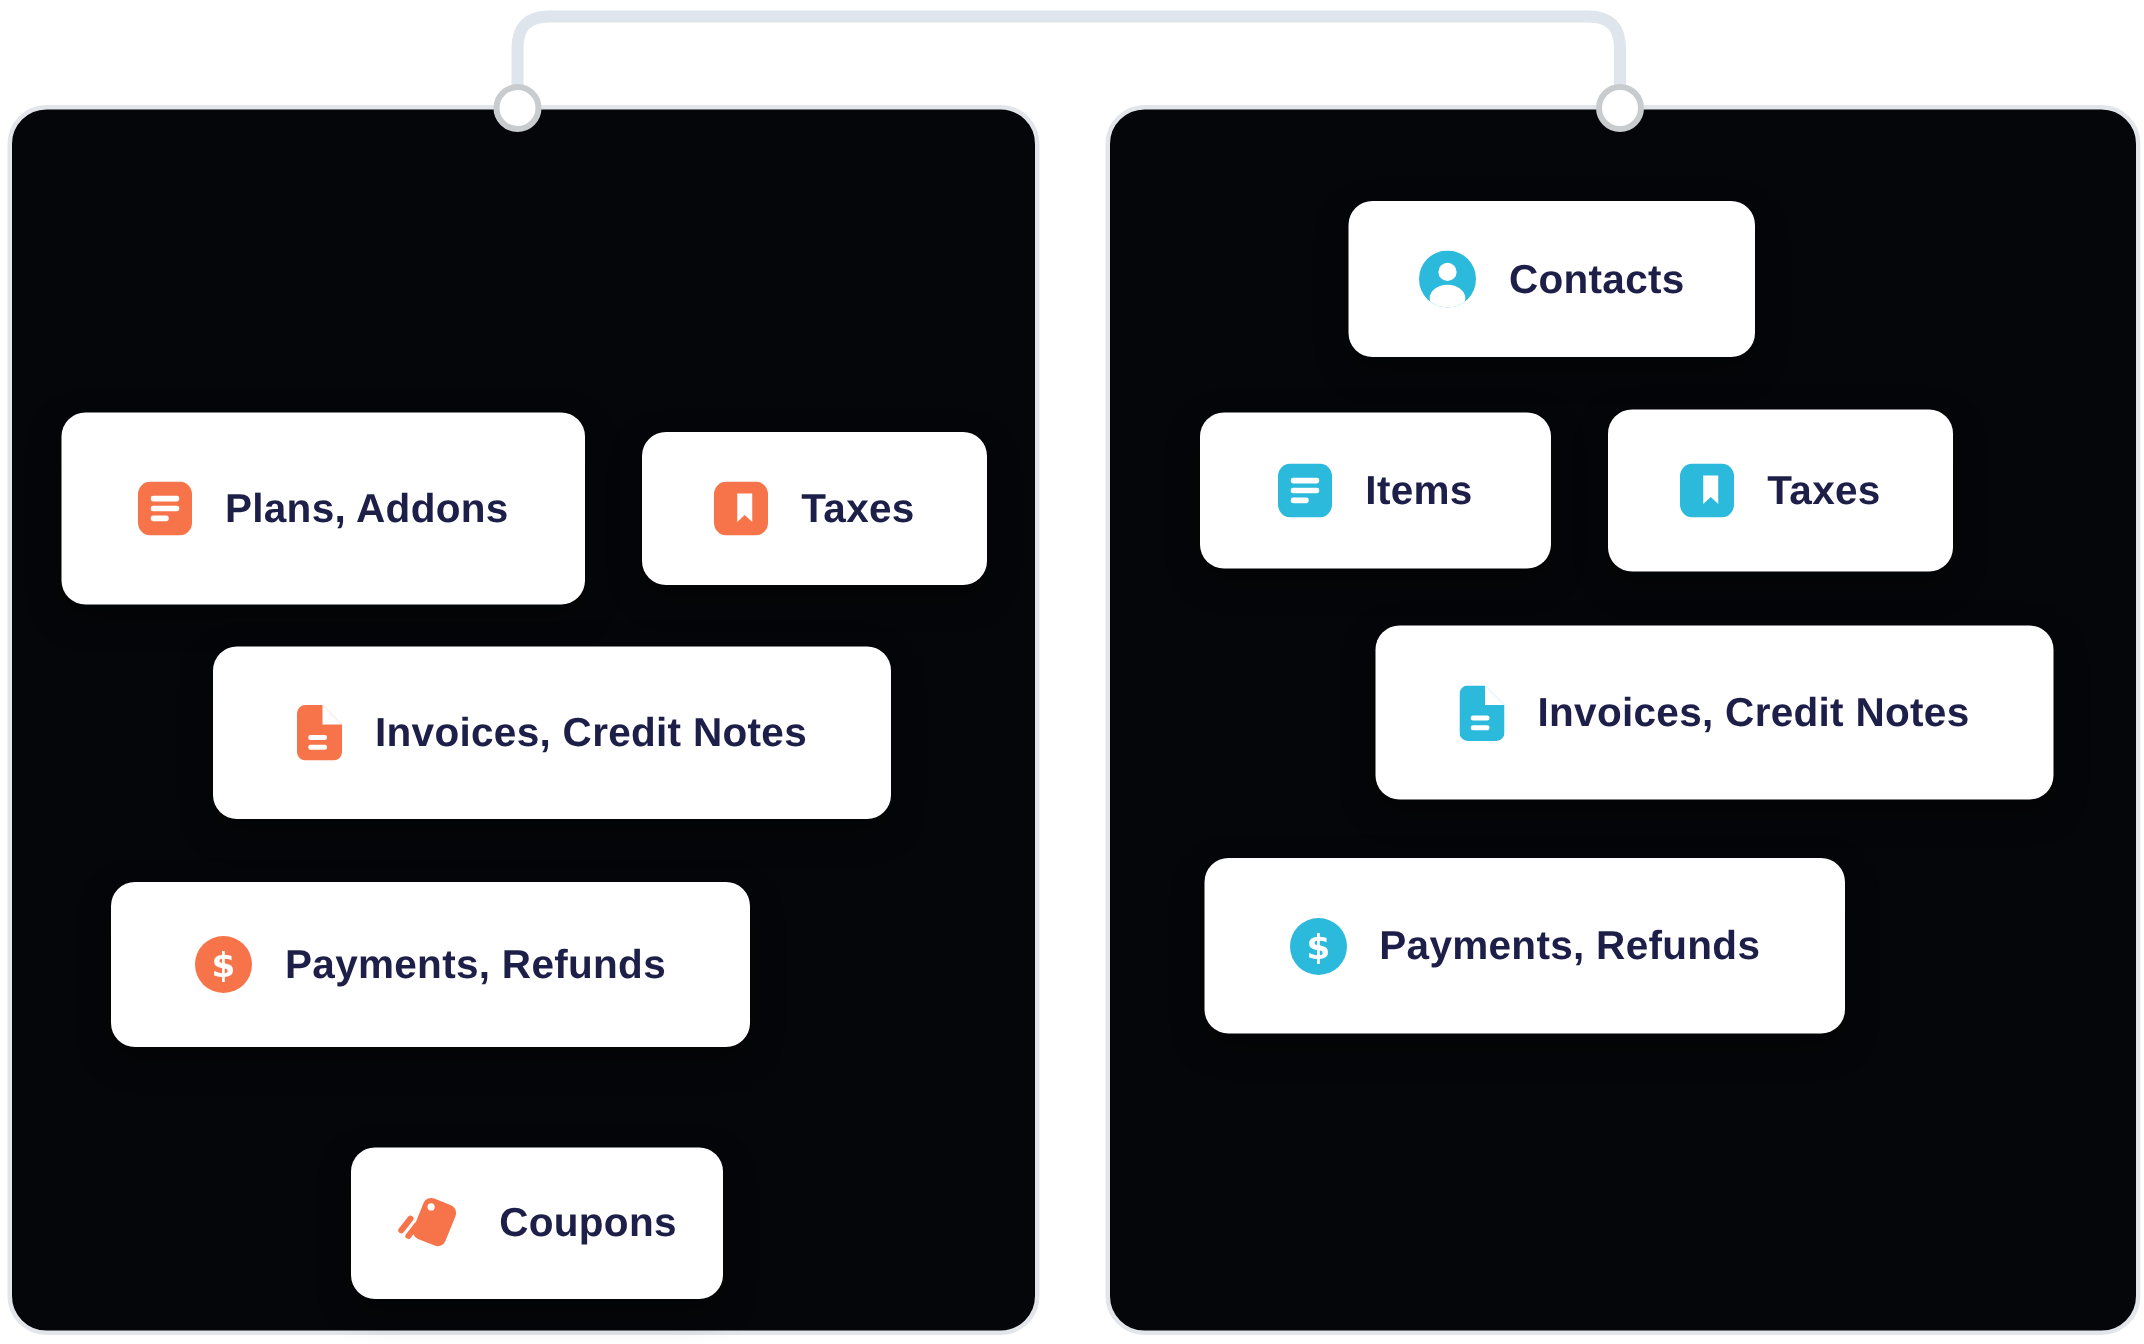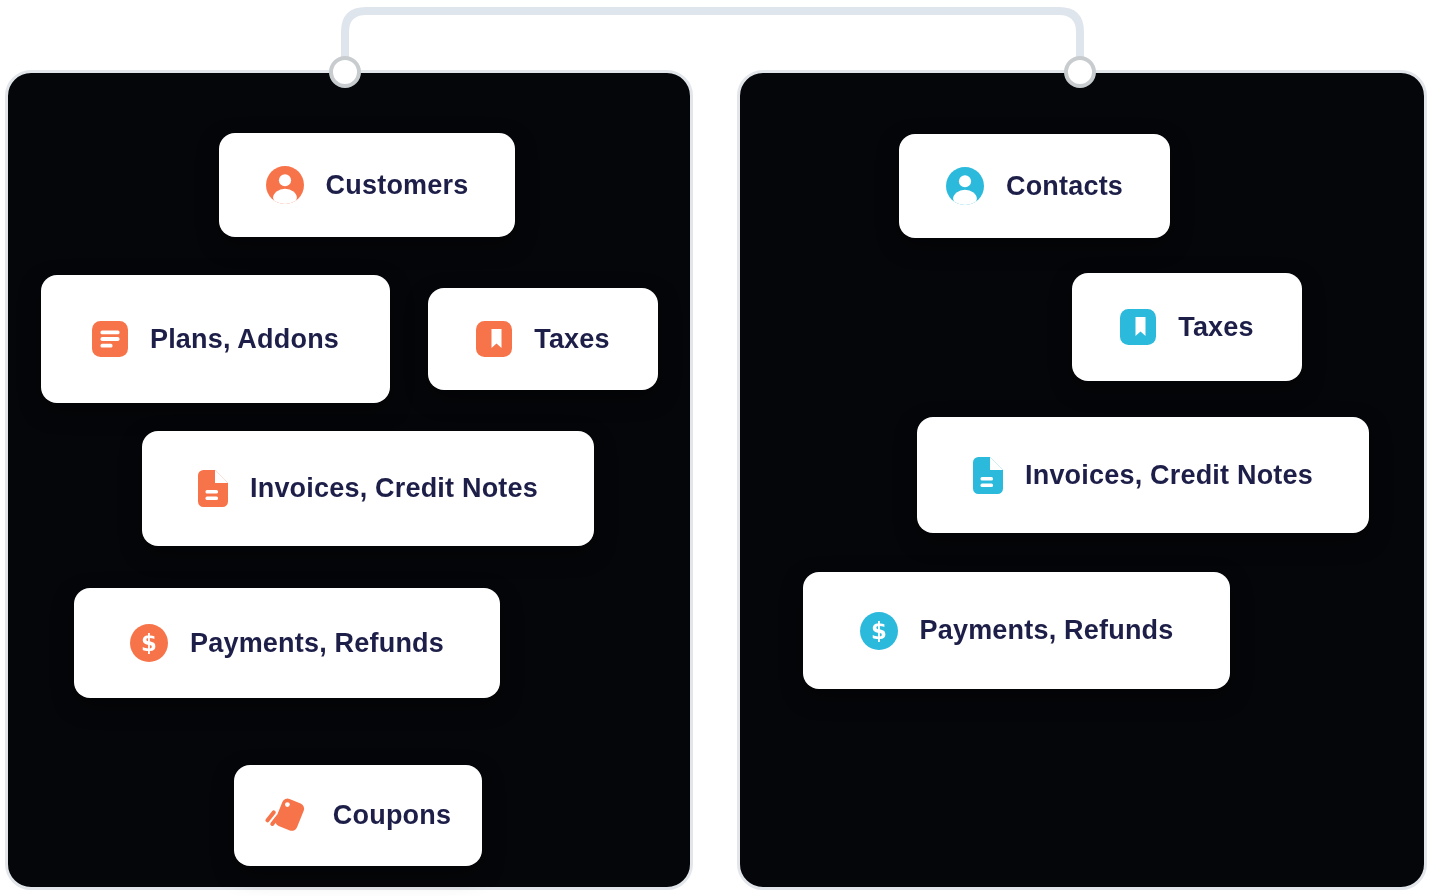--- a/index.html
+++ b/index.html
@@ -43,37 +43,20 @@
 <body>
 
 <svg id="connector-layer" viewBox="0 0 1429 896">
   <path d="M345 68 V32 Q345 11 366 11 H1059 Q1080 11 1080 32 V68" fill="none" stroke="#dfe5ec" stroke-width="8"></path>
   <circle cx="345" cy="72" r="14" fill="#ffffff" stroke="#c9cccf" stroke-width="4"></circle>
   <circle cx="1080" cy="72" r="14" fill="#ffffff" stroke="#c9cccf" stroke-width="4"></circle>
 </svg>
 
 <section class="panel" id="panel-left">
 
-  <div class="card" style="left:211px;top:60px;width:296px;height:104px">
-    <span class="icon">
-      <svg width="38" height="38" viewBox="0 0 40 40">
-        <defs>
-            <clipPath id="pclip-a">
-              <circle cx="20" cy="20" r="20"></circle>
-            </clipPath>
-          </defs>
-        <circle cx="20" cy="20" r="20" fill="currentColor"></circle>
-        <g clip-path="url(#pclip-a)" fill="#fff">
-          <circle cx="20" cy="15" r="6.4"></circle>
-          <ellipse cx="20" cy="33.5" rx="12.5" ry="9.5"></ellipse>
-        </g>
-      </svg>
-    </span>
-    <span class="label">Customers</span>
-  </div>
 
   <div class="card" style="left:33px;top:202px;width:349px;height:128px">
     <span class="icon">
       <svg width="36" height="36" viewBox="0 0 36 36">
         <rect width="36" height="36" rx="8.5" fill="currentColor"></rect>
         <rect x="8.5" y="9.5" width="19" height="3.8" rx="1.6" fill="#fff"></rect>
         <rect x="8.5" y="16.1" width="19" height="3.8" rx="1.6" fill="#fff"></rect>
         <rect x="8.5" y="22.7" width="12" height="3.8" rx="1.6" fill="#fff"></rect>
       </svg>
     </span>
@@ -145,20 +128,31 @@
         <circle cx="20" cy="20" r="20" fill="currentColor"></circle>
         <g clip-path="url(#pclip-b)" fill="#fff">
           <circle cx="20" cy="15" r="6.4"></circle>
           <ellipse cx="20" cy="33.5" rx="12.5" ry="9.5"></ellipse>
         </g>
       </svg>
     </span>
     <span class="label">Contacts</span>
   </div>
 
+  <div class="card" style="left:60px;top:202px;width:234px;height:104px">
+    <span class="icon">
+      <svg width="36" height="36" viewBox="0 0 36 36">
+        <rect width="36" height="36" rx="8.5" fill="currentColor"></rect>
+        <rect x="8.5" y="9.5" width="19" height="3.8" rx="1.6" fill="#fff"></rect>
+        <rect x="8.5" y="16.1" width="19" height="3.8" rx="1.6" fill="#fff"></rect>
+        <rect x="8.5" y="22.7" width="12" height="3.8" rx="1.6" fill="#fff"></rect>
+      </svg>
+    </span>
+    <span class="label">Items</span>
+  </div>
 
   <div class="card" style="left:332px;top:200px;width:230px;height:108px">
     <span class="icon">
       <svg width="36" height="36" viewBox="0 0 36 36">
         <rect width="36" height="36" rx="8.5" fill="currentColor"></rect>
         <path d="M15.5 8h10v19l-5-4.6-5 4.6Z" fill="#fff"></path>
       </svg>
     </span>
     <span class="label">Taxes</span>
   </div>

